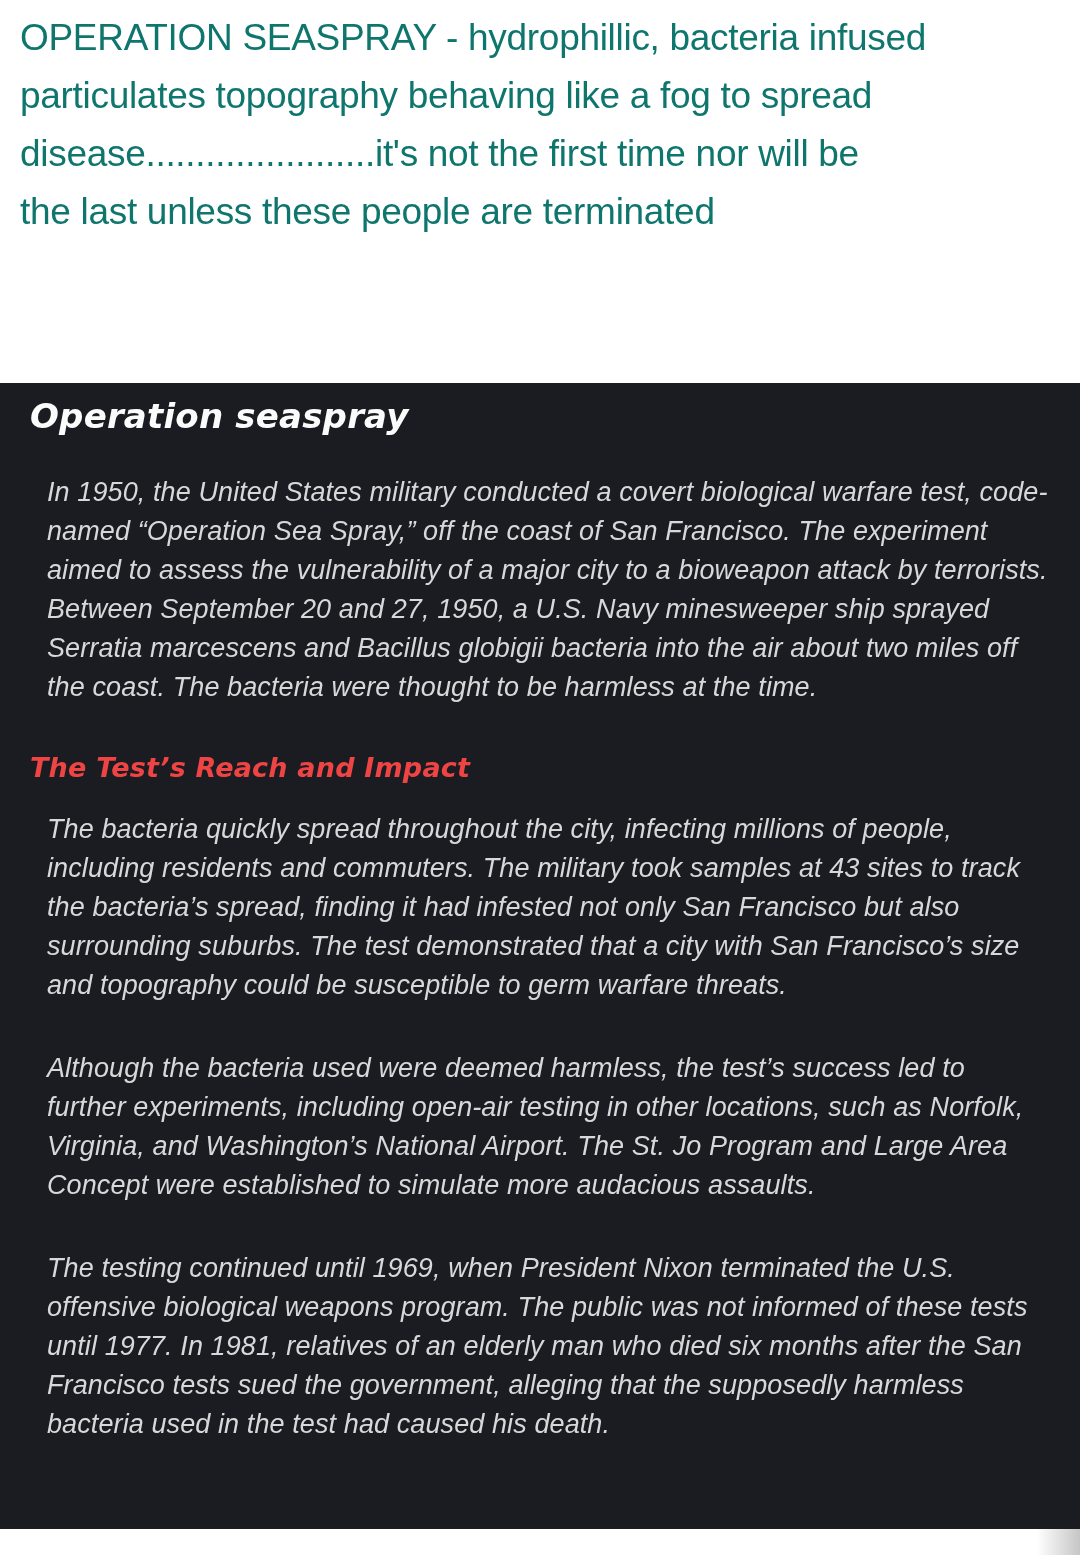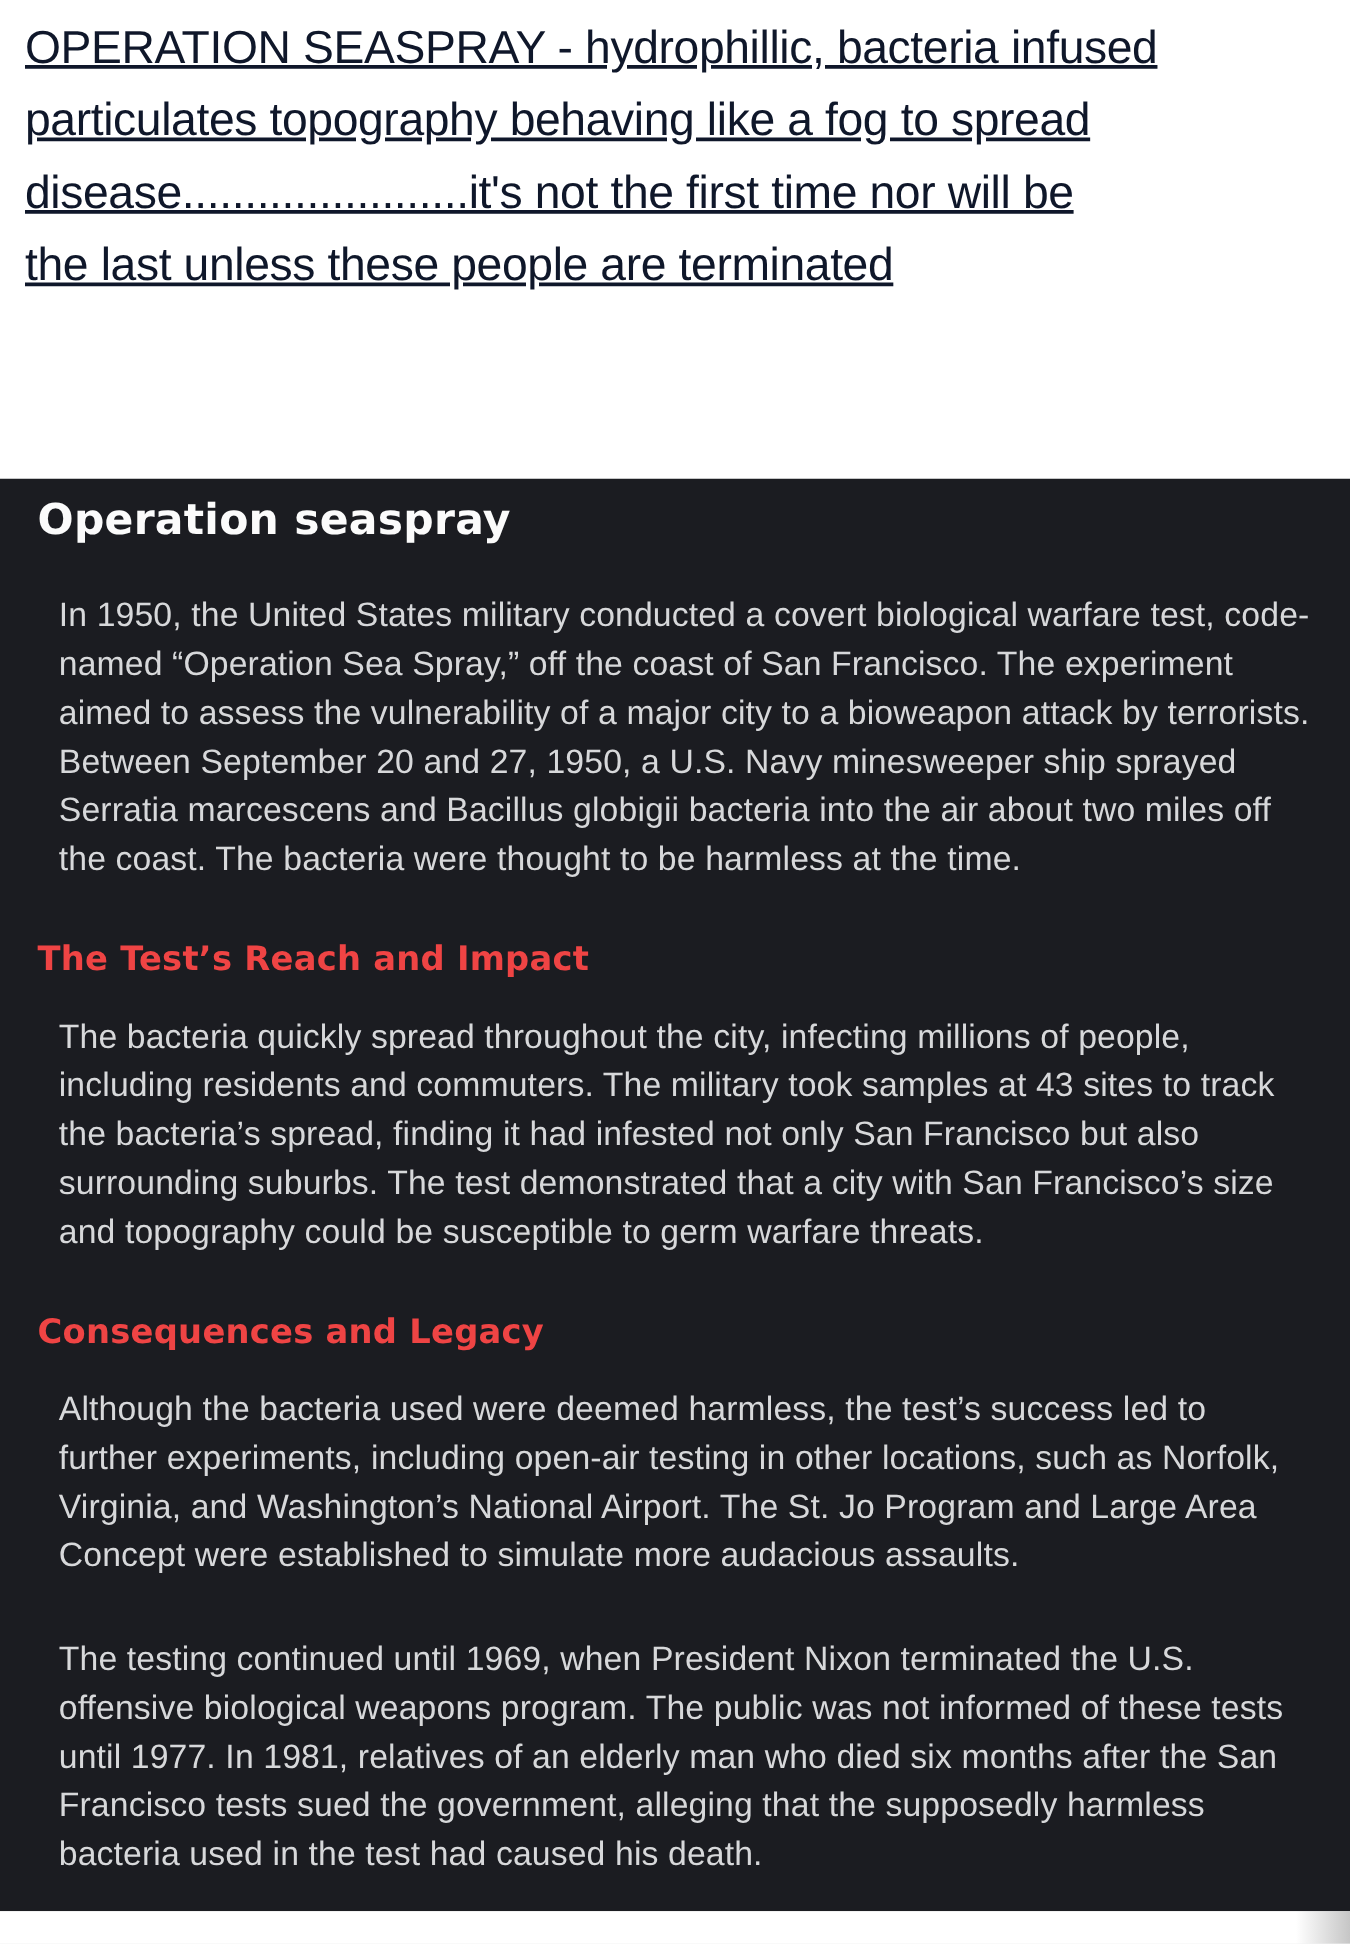--- a/index.html
+++ b/index.html
@@ -18,31 +18,31 @@
   .top-note {
     box-sizing: border-box;
     height: 383px;
     padding: 9px 30px 0 20px;
     background: #ffffff;
   }
   .top-note .line {
     font-size: 37px;
     line-height: 58px;
     letter-spacing: -0.3px;
-    color: #0f172a;
+    color: #0f766e;
     white-space: nowrap;
-    text-decoration: underline;
   }
 
   
   .card {
     box-sizing: border-box;
     height: 1146px;
     padding: 12px 30px 6px 30px;
     background: #1b1c21;
+    font-style: italic;
   }
   .card-title {
     margin: 0 0 36px 0;
     font-family: "DejaVu Sans", sans-serif;
     font-weight: 700;
     font-size: 34px;
     line-height: 42px;
     letter-spacing: 0.2px;
     color: #fbfbfb;
   }
@@ -83,19 +83,18 @@
 </div>
 
 <section class="card">
   <h1 class="card-title">Operation seaspray</h1>
 
   <p>In 1950, the United States military conducted a covert biological warfare test, code-named “Operation Sea Spray,” off the coast of San Francisco. The experiment aimed to assess the vulnerability of a major city to a bioweapon attack by terrorists. Between September 20 and 27, 1950, a U.S. Navy minesweeper ship sprayed Serratia marcescens and Bacillus globigii bacteria into the air about two miles off the coast. The bacteria were thought to be harmless at the time.</p>
 
   <h2 class="section-heading">The Test’s Reach and Impact</h2>
   <p>The bacteria quickly spread throughout the city, infecting millions of people, including residents and commuters. The military took samples at 43 sites to track the bacteria’s spread, finding it had infested not only San Francisco but also surrounding suburbs. The test demonstrated that a city with San Francisco’s size and topography could be susceptible to germ warfare threats.</p>
 
-  <h2 class="section-heading">Consequences and Legacy</h2>
   <p>Although the bacteria used were deemed harmless, the test’s success led to further experiments, including open-air testing in other locations, such as Norfolk, Virginia, and Washington’s National Airport. The St. Jo Program and Large Area Concept were established to simulate more audacious assaults.</p>
 
   <p class="last">The testing continued until 1969, when President Nixon terminated the U.S. offensive biological weapons program. The public was not informed of these tests until 1977. In 1981, relatives of an elderly man who died six months after the San Francisco tests sued the government, alleging that the supposedly harmless bacteria used in the test had caused his death.</p>
 </section>
 
 <div class="bottom-strip"></div>
 
 </body></html>

